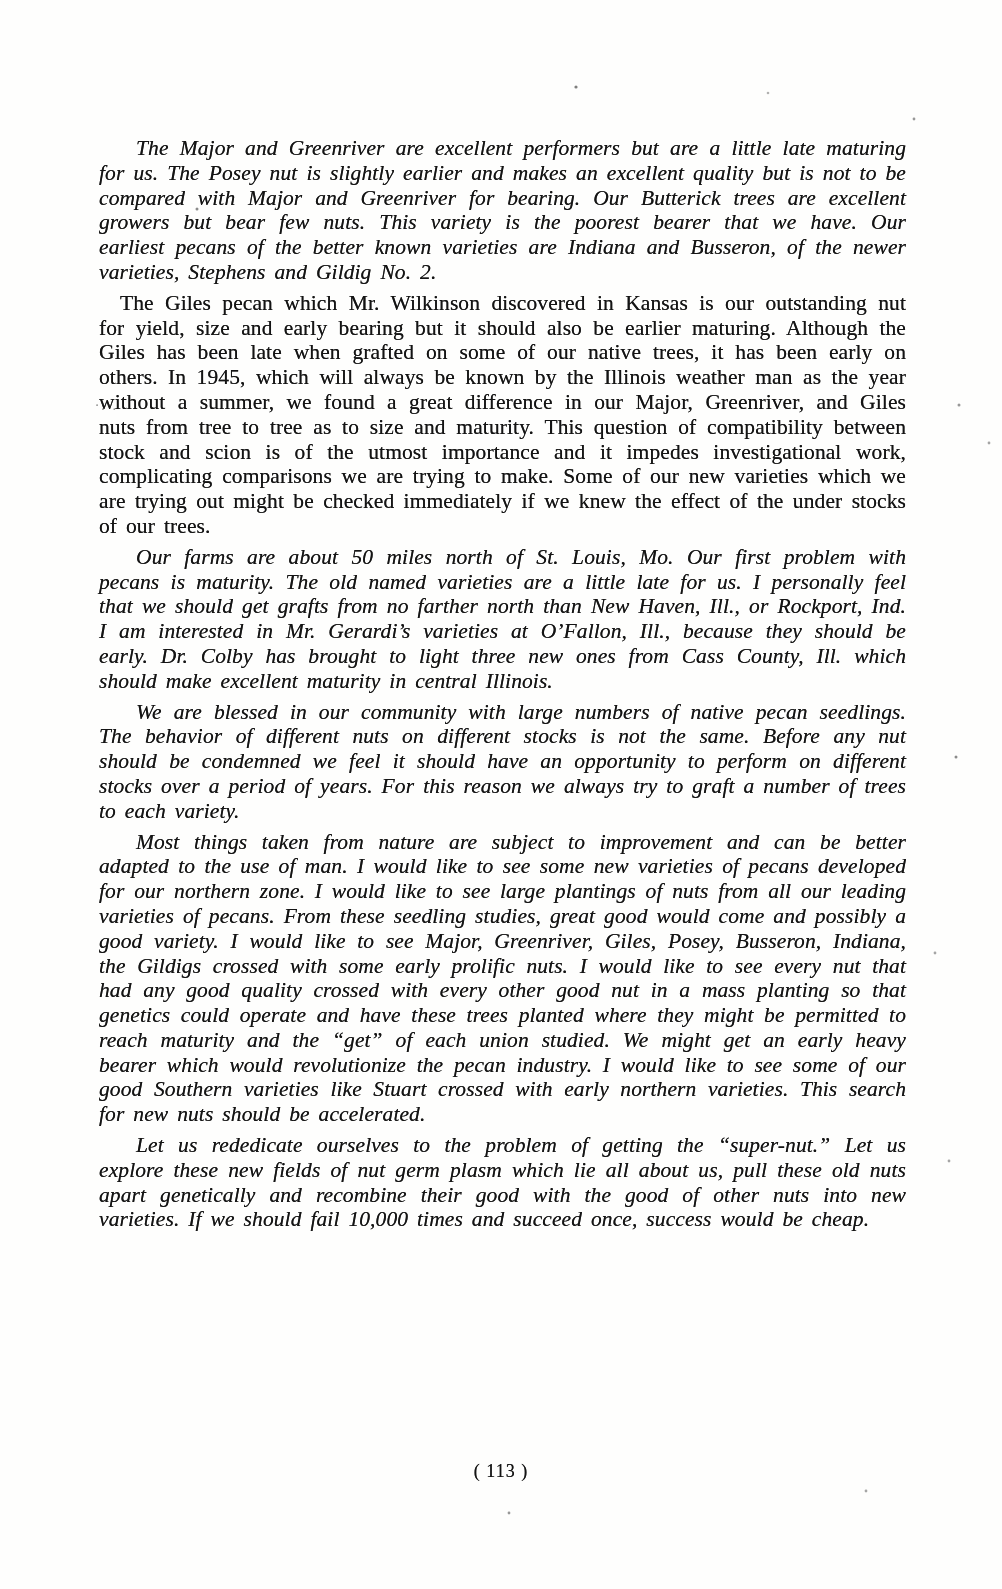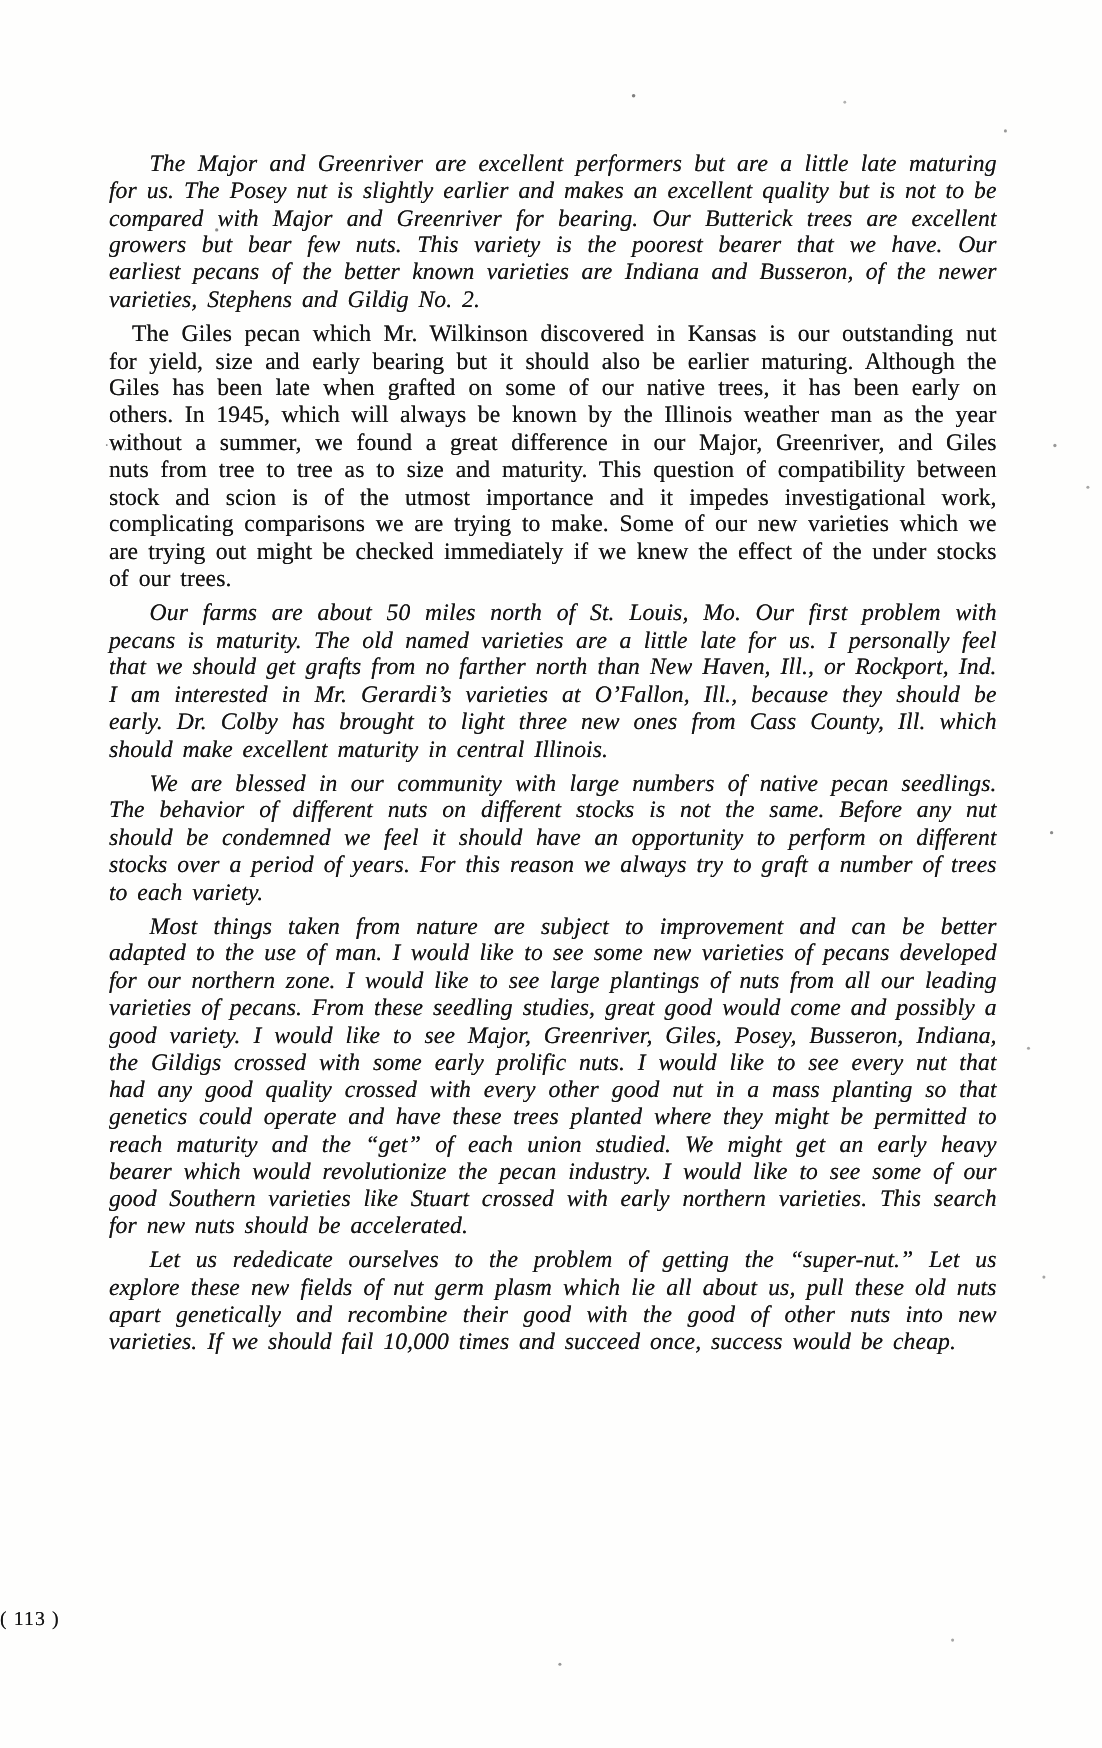--- a/index.html
+++ b/index.html
@@ -44,21 +44,21 @@
     font-size: 13px;
     color: rgba(45,45,45,0.55);
     letter-spacing: 1.5px;
     font-family: "DejaVu Serif", serif;
   }
   .page-number {
     position: absolute;
     top: 1461px;
     left: 0;
     width: 100%;
-    text-align: left;
+    text-align: center;
     font-size: 18px;
     letter-spacing: 1px;
     color: #141414;
     text-shadow: 0 0 0.5px rgba(20,20,20,0.8);
     font-family: "Liberation Serif", "DejaVu Serif", serif;
   }
   
   .speckle-layer {
     position: absolute;
     left: 0;

